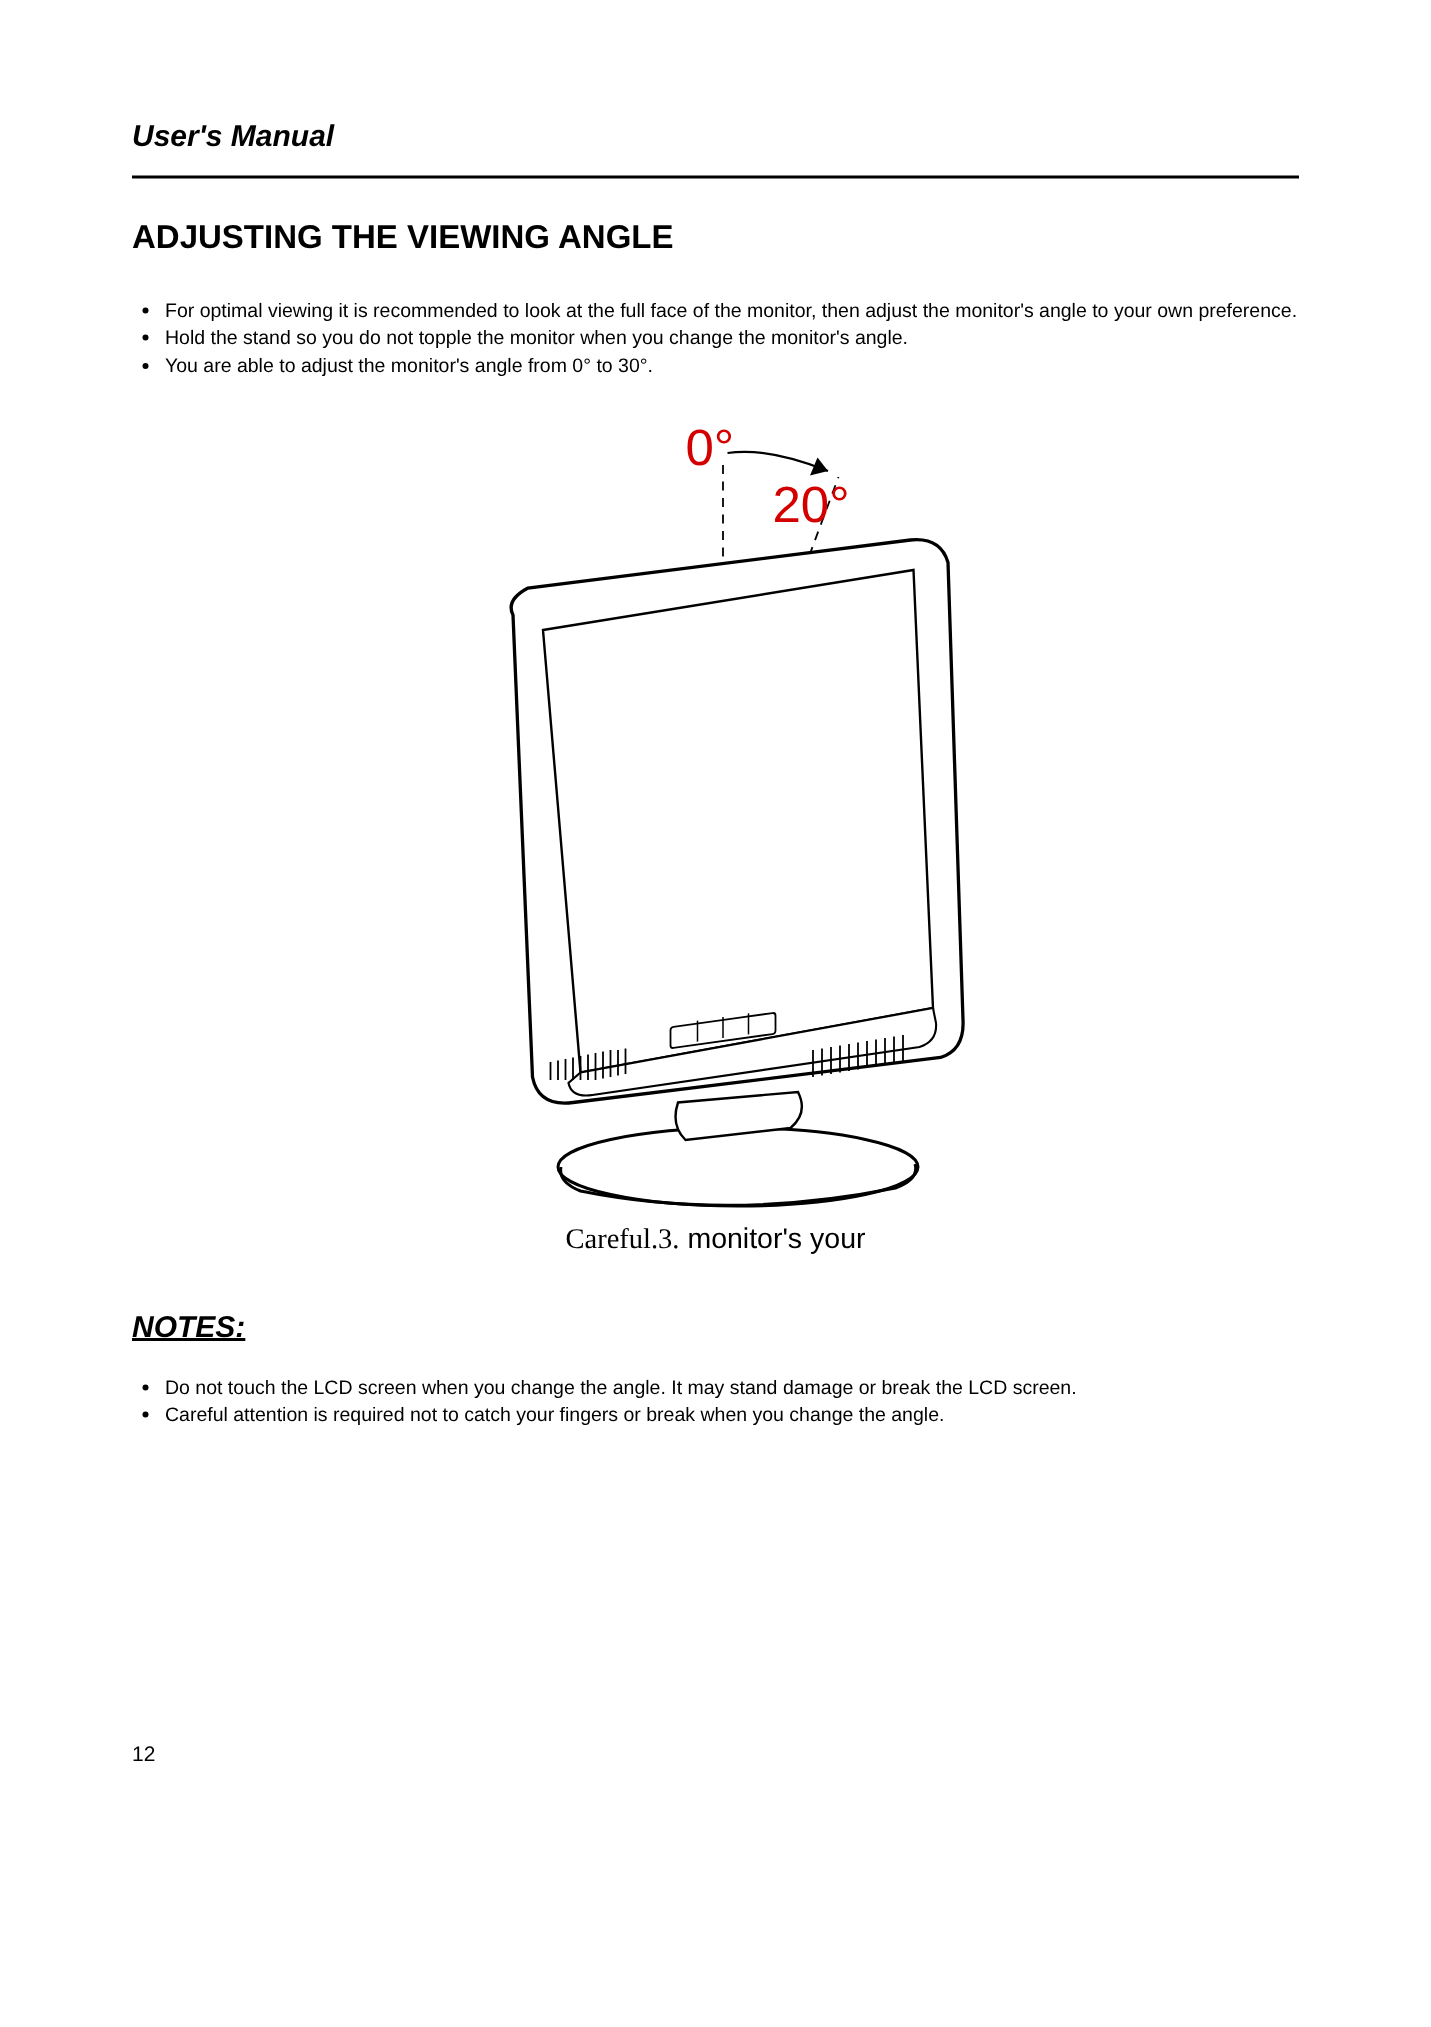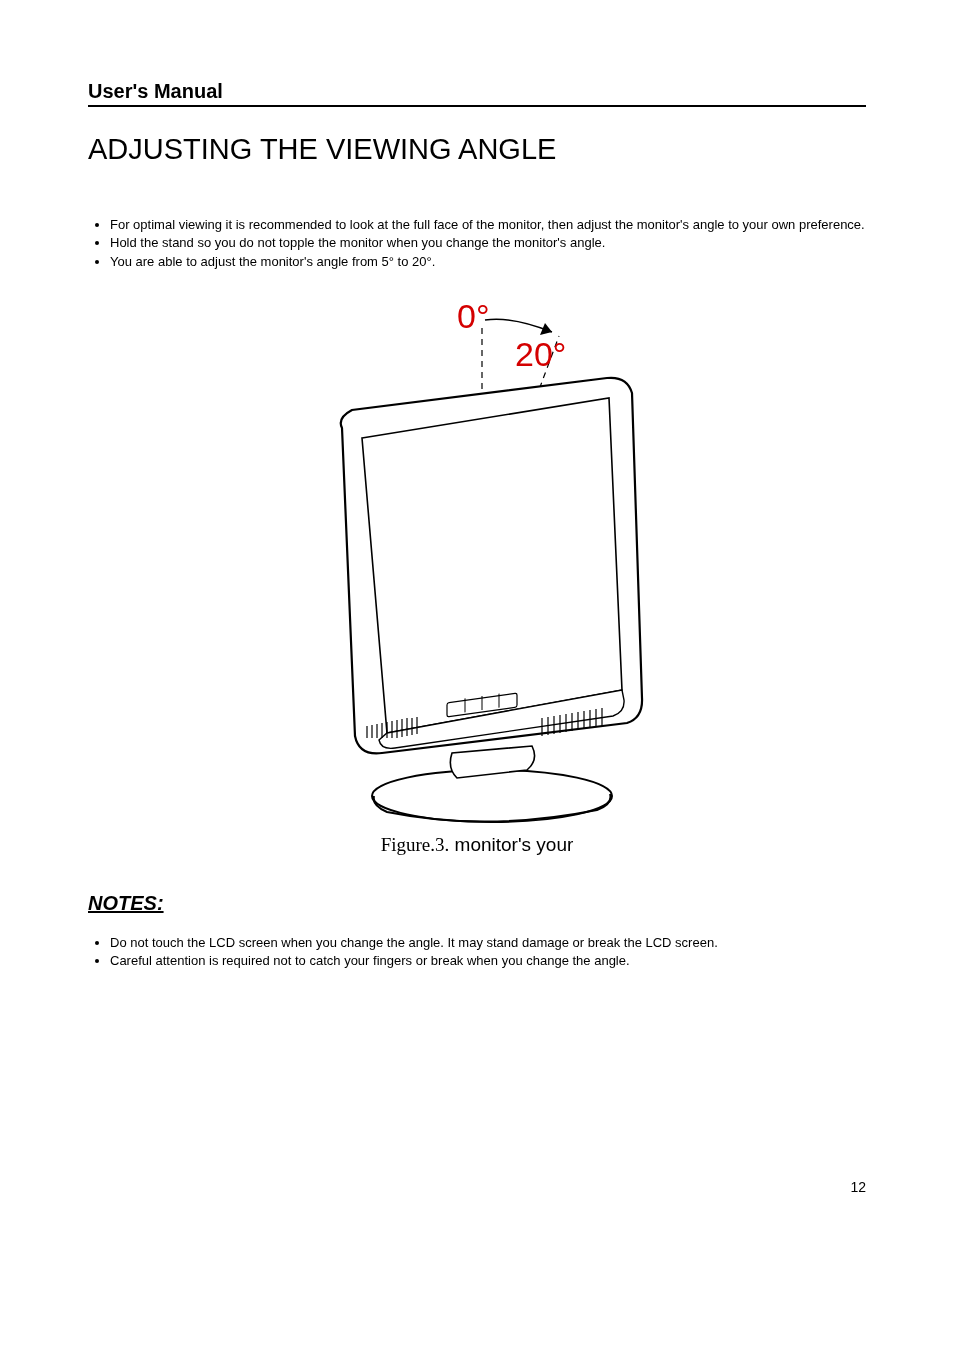--- a/index.html
+++ b/index.html
@@ -7,33 +7,34 @@
     background: #fff;
     margin: 0;
     padding: 0;
     width: 954px;
   }
   .page {
     padding: 80px 88px 40px 88px;
     box-sizing: border-box;
   }
   .header-title {
+    font-style: italic;
     font-weight: bold;
     font-size: 20px;
-    margin-bottom: 2px;
+    margin-bottom: 14px;
   }
   .header-rule {
     border: 0;
     border-top: 2px solid #000;
     margin: 0 0 26px 0;
   }
   .section-title {
-    font-weight: normal;
-    font-size: 29px;
-    margin: 0 0 51px 0;
+    font-weight: bold;
+    font-size: 22px;
+    margin: 0 0 28px 0;
   }
   ul.body-list {
     margin: 0 0 20px 0;
     padding-left: 22px;
   }
   ul.body-list li {
     font-size: 13px;
     line-height: 1.25;
     text-align: justify;
     margin-bottom: 2px;
@@ -51,40 +52,40 @@
     font-family: "Times New Roman", Times, serif;
   }
   .notes-title {
     font-style: italic;
     font-weight: bold;
     text-decoration: underline;
     font-size: 20px;
     margin: 10px 0 20px 0;
   }
   .page-number {
-    text-align: right;
+    text-align: left;
     font-size: 14px;
     margin-top: 210px;
   }
   svg { display: block; margin: 0 auto; }
 </style>
 </head>
 <body>
 
 <div class="page">
 
   <div class="header-title">User's Manual</div>
   <hr class="header-rule">
 
   <div class="section-title">ADJUSTING THE VIEWING ANGLE</div>
 
   <ul class="body-list">
     <li>For optimal viewing it is recommended to look at the full face of the monitor, then adjust the monitor's angle to your own preference.</li>
     <li>Hold the stand so you do not topple the monitor when you change the monitor's angle.</li>
-    <li>You are able to adjust the monitor's angle from 5° to 20°.</li>
+    <li>You are able to adjust the monitor's angle from 0° to 30°.</li>
   </ul>
 
   <div class="figure-block">
     <svg width="360" height="530" viewBox="0 0 360 530">
 
       <line x1="185" y1="30" x2="185" y2="245" stroke="#000" stroke-width="1.2" stroke-dasharray="6,5"></line>
 
       <line x1="185" y1="245" x2="262" y2="38" stroke="#000" stroke-width="1.2" stroke-dasharray="6,5"></line>
 
       <path d="M188 22 Q 215 18 255 34" fill="none" stroke="#000" stroke-width="1.5"></path>
@@ -147,21 +148,21 @@
       <line x1="185" y1="424" x2="185" y2="438" stroke="#000" stroke-width="1" transform="skewY(-8)"></line>
       <line x1="202" y1="424" x2="202" y2="438" stroke="#000" stroke-width="1" transform="skewY(-8)"></line>
 
       <ellipse cx="195" cy="498" rx="120" ry="26" fill="#fff" stroke="#000" stroke-width="2"></ellipse>
       <path d="M 77 498 Q 75 508 90 514 Q 190 534 300 512 Q 316 506 313 496" fill="none" stroke="#000" stroke-width="2"></path>
 
       <path d="M 155 455 Q 150 470 160 480 L 230 472 Q 242 462 235 448 Z" fill="#fff" stroke="#000" stroke-width="1.6"></path>
     </svg>
 
     <div class="figure-caption">
-      <span class="fig-pre">Figure.3.</span><span> monitor's your</span>
+      <span class="fig-pre">Careful.3.</span><span> monitor's your</span>
     </div>
   </div>
 
   <div class="notes-title">NOTES:</div>
 
   <ul class="body-list">
     <li>Do not touch the LCD screen when you change the angle. It may stand damage or break the LCD screen.</li>
     <li>Careful attention is required not to catch your fingers or break when you change the angle.</li>
   </ul>
 

